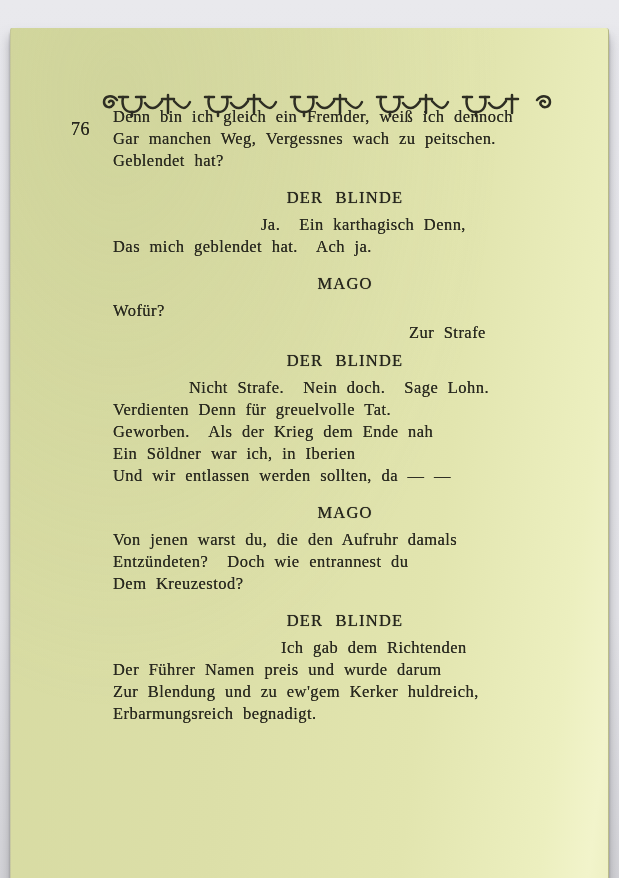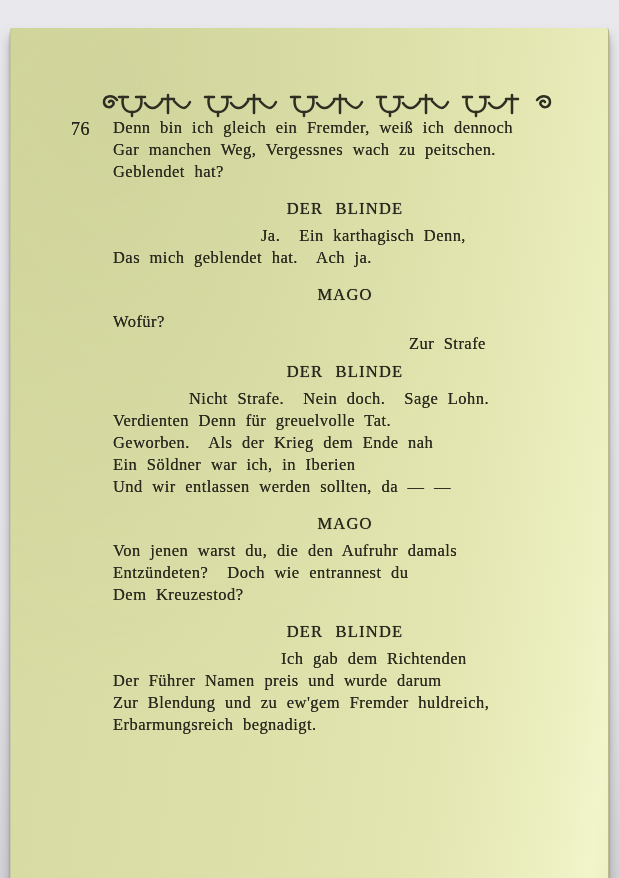--- a/index.html
+++ b/index.html
@@ -23,21 +23,21 @@
     content:"";position:absolute;left:2px;right:2px;bottom:-4px;height:6px;
     background:linear-gradient(90deg,rgba(70,68,56,.45),rgba(42,40,33,.9) 18%,rgba(42,40,33,.92) 72%,rgba(100,98,86,.4));
     filter:blur(.6px);border-radius:0 0 3px 3px;
   }
   .ornament{position:absolute;left:90px;top:62px;width:452px;height:30px;}
   .page-number{
     position:absolute;left:60px;top:91px;
     font-size:18px;color:#27271d;letter-spacing:.5px;
     text-shadow:0 0 .6px rgba(38,38,30,.9);
   }
-  .text-col{position:absolute;left:102px;top:89px;width:440px;color:#29291f;}
+  .text-col{position:absolute;left:102px;top:78px;width:440px;color:#29291f;}
   .vline{
     font-size:16.5px;line-height:22px;white-space:pre;
     word-spacing:5px;letter-spacing:.45px;
     text-shadow:0 0 .55px rgba(40,40,32,.85);
   }
   .speaker{
     font-size:16.5px;line-height:22px;text-align:center;text-indent:24px;
     letter-spacing:1.2px;word-spacing:7px;white-space:pre;color:#26261c;
     text-shadow:0 0 .7px rgba(36,36,28,.95);
     margin:15px 0 5px 0;
@@ -131,18 +131,18 @@
       <div class="speaker">MAGO</div>
       <div class="vline">Von jenen warst du, die den Aufruhr damals</div>
       <div class="vline">Entzündeten?  Doch wie entrannest du</div>
       <div class="vline">Dem Kreuzestod?</div>
     </div>
 
     <div>
       <div class="speaker">DER BLINDE</div>
       <div class="vline ind-168">Ich gab dem Richtenden</div>
       <div class="vline">Der Führer Namen preis und wurde darum</div>
-      <div class="vline">Zur Blendung und zu ew'gem Fremder huldreich,</div>
+      <div class="vline">Zur Blendung und zu ew'gem Kerker huldreich,</div>
       <div class="vline">Erbarmungsreich begnadigt.</div>
     </div>
 
   </div>
 </div>
 
 </body></html>

